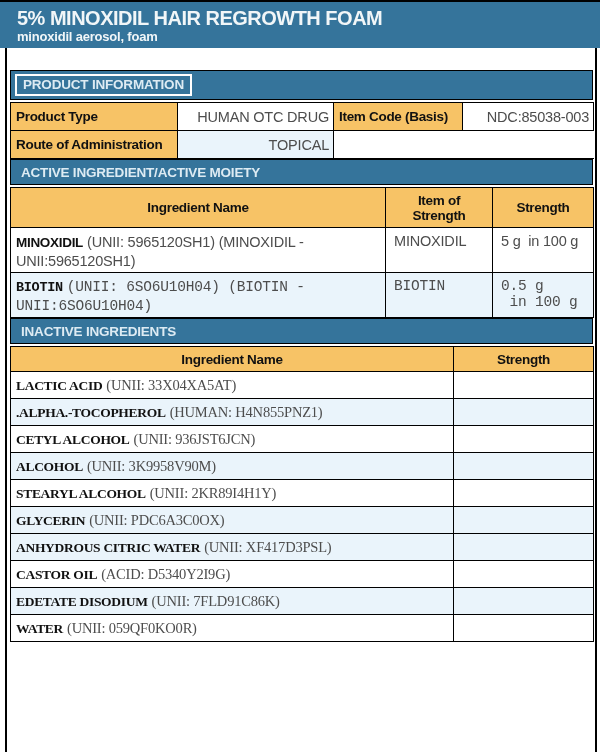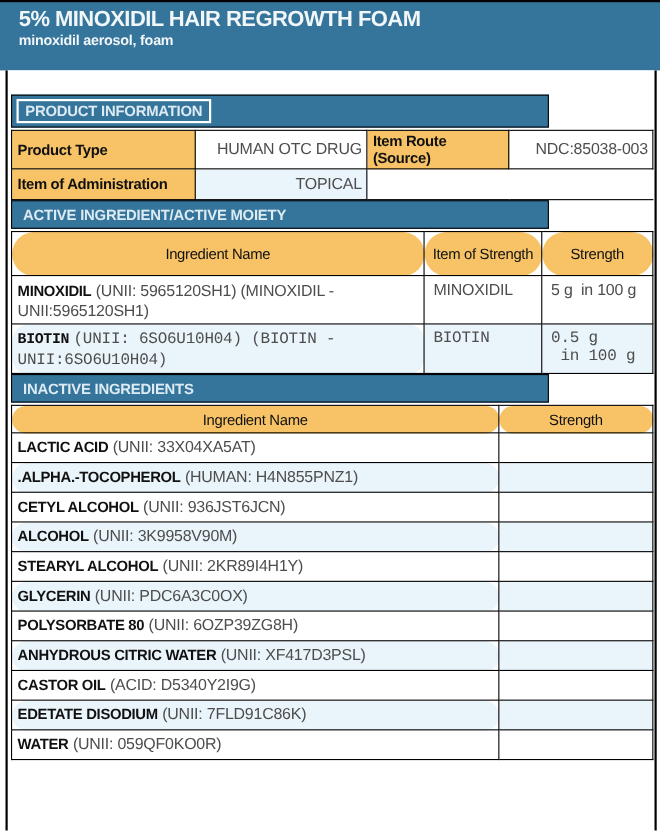--- a/index.html
+++ b/index.html
@@ -5,67 +5,67 @@
   :root{
     --teal:#35749b; --orange:#f7c366; --rowalt:#eaf4fb;
     --ink:#111; --value-ink:#4d4d4d; --band-ink:#ddebf3; --bd:#000;
   }
   *{box-sizing:border-box; margin:0; padding:0;}
   html,body{width:600px; height:755px; overflow:hidden; background:#fff;
     font-family:"Liberation Sans","DejaVu Sans",sans-serif;}
   .title-band{
     border-top:2px solid var(--bd);
     background:var(--teal);
-    height:64px;
+    height:48px;
     padding:5px 10px 0 17px;
     color:#f1f6f8;
   }
   .title-band .ttl{font-size:20px; font-weight:bold; letter-spacing:-0.5px; line-height:1.15;}
   .title-band .sub{font-size:13px; font-weight:bold; letter-spacing:-0.2px; line-height:1.1;}
   .content{
     margin:0 3px 0 5px;
     border-left:2px solid var(--bd);
     border-right:2px solid var(--bd);
     height:704px;
     padding:22px 0 0 3px;
     background:#fff;
   }
   .section{width:583px;}
   .sec-m1{}
   .band{
-    width:489px; background:var(--teal);
+    width:583px; background:var(--teal);
     border:1px solid var(--bd);
     margin-bottom:2px;
     padding:3px 4px;
     color:var(--band-ink);
     font-size:13.5px; font-weight:bold; letter-spacing:-0.2px;
     min-height:26px;
   }
   .band .boxed{display:inline-block; border:2px solid #fff; padding:1px 6px 2px 6px;}
   .band .plain{display:inline-block; padding:2px 0 0 6px;}
   table{border-collapse:collapse; table-layout:fixed; width:583px;}
   td,th{border:1px solid var(--bd); font-size:13.5px; vertical-align:middle;}
   .lbl{
     background:var(--orange); font-weight:bold; color:var(--ink);
     padding:2px 4px 2px 5px; letter-spacing:-0.3px;
   }
   .val{color:var(--value-ink); font-size:14.5px; padding:2px 4px 2px 7px; letter-spacing:-0.2px;text-align:right;}
   .colhead{
-    background:var(--orange); font-weight:normal; color:var(--ink);
-    text-align:center; letter-spacing:-0.3px; padding:2px 4px;border-radius:20px;
+    background:var(--orange); font-weight:bold; color:var(--ink);
+    text-align:center; letter-spacing:-0.3px; padding:2px 4px;
   }
   .alt{background:var(--rowalt);}
   .noright{border-right:none;}
   .pi-row td{height:28px;}
   .ai-head th{height:40px;}
   .ai-row td{height:42px; vertical-align:top; padding-top:5px;}
   .ai-row.r2 td{height:37px;font-family:Liberation Mono, monospace;}
   .ii-head th{height:25px;}
-  .ii-row td{height:27px;}
-  .name-cell{padding:2px 6px 2px 5px; color:var(--value-ink); font-size:14.5px; line-height:1.25;border-radius:15px;}
+  .ii-row td{height:27px;font-family:Liberation Serif, serif;}
+  .name-cell{padding:2px 6px 2px 5px; color:var(--value-ink); font-size:14.5px; line-height:1.25;}
   .bname{font-weight:bold; color:var(--ink); font-size:13.5px; letter-spacing:-0.3px;}
   .detail{margin-left:4px; letter-spacing:-0.2px;}
   .basis-cell,.str-cell{color:var(--value-ink); font-size:14.5px; padding:2px 4px 2px 8px; letter-spacing:-0.2px;}
   .pre{white-space:pre-wrap;}
 </style>
 </head>
 <body>
 
 <div class="title-band">
   <div class="ttl">5% MINOXIDIL HAIR REGROWTH FOAM</div>
@@ -82,25 +82,25 @@
       <colgroup>
           <col style="width:167px">
           <col style="width:156px">
           <col style="width:129px">
           <col style="width:131px">
         </colgroup>
       <tbody>
           <tr class="pi-row">
         <td class="lbl">Product Type</td>
         <td class="val">HUMAN OTC DRUG</td>
-        <td class="lbl">Item Route (Source)</td>
+        <td class="lbl">Item Code (Basis)</td>
         <td class="val">NDC:85038-003</td>
       </tr>
       <tr class="pi-row">
-        <td class="lbl">Item of Administration</td>
+        <td class="lbl">Route of Administration</td>
         <td class="val alt">TOPICAL</td>
         <td class="val noright" colspan="2"></td>
       </tr>
     </tbody>
       </table>
   </div>
 
   <div class="section sec-m1">
     <div class="band">
       <span class="plain">ACTIVE INGREDIENT/ACTIVE MOIETY</span>
@@ -164,24 +164,20 @@
       </tr>
       <tr class="ii-row">
         <td class="name-cell"><span class="bname">STEARYL ALCOHOL</span><span class="detail">(UNII: 2KR89I4H1Y)</span></td>
         <td class="str-cell"></td>
       </tr>
       <tr class="ii-row">
         <td class="name-cell alt"><span class="bname">GLYCERIN</span><span class="detail">(UNII: PDC6A3C0OX)</span></td>
         <td class="str-cell alt"></td>
       </tr>
       <tr class="ii-row">
-        <td class="name-cell"><span class="bname">POLYSORBATE 80</span><span class="detail">(UNII: 6OZP39ZG8H)</span></td>
-        <td class="str-cell"></td>
-      </tr>
-      <tr class="ii-row">
         <td class="name-cell alt"><span class="bname">ANHYDROUS CITRIC WATER</span><span class="detail">(UNII: XF417D3PSL)</span></td>
         <td class="str-cell alt"></td>
       </tr>
       <tr class="ii-row">
         <td class="name-cell"><span class="bname">CASTOR OIL</span><span class="detail">(ACID: D5340Y2I9G)</span></td>
         <td class="str-cell"></td>
       </tr>
       <tr class="ii-row">
         <td class="name-cell alt"><span class="bname">EDETATE DISODIUM</span><span class="detail">(UNII: 7FLD91C86K)</span></td>
         <td class="str-cell alt"></td>

